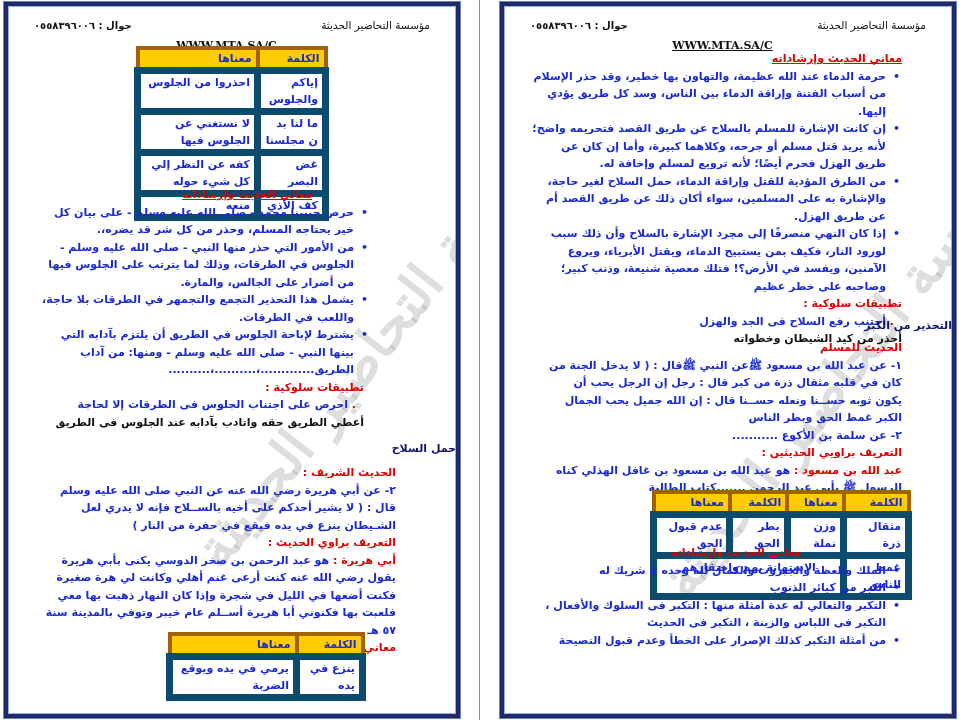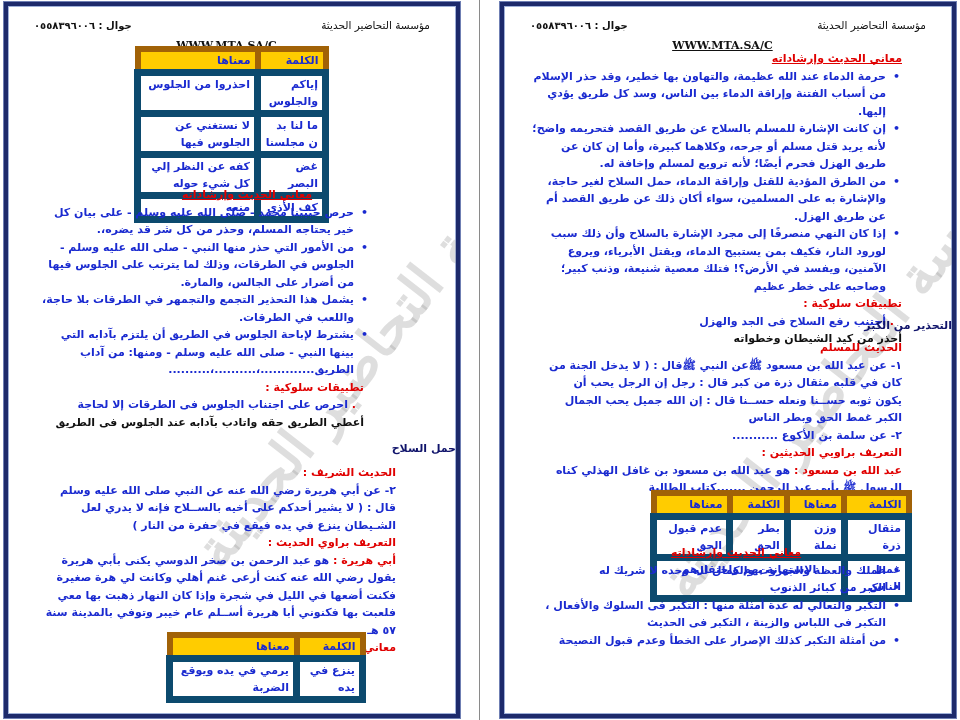--- a/index.html
+++ b/index.html
@@ -27,21 +27,21 @@
     font-size: 54px; font-weight: bold; transform: rotate(-52deg); white-space: nowrap; pointer-events: none;
   }
   .block { position: absolute; font-size: 11px; line-height: 17.5px; font-weight: bold; color: #1a2ad0; }
   .red-h { color: #e00000; font-weight: bold; font-size: 11px; }
   .red-h.u { text-decoration: underline; }
   .dark { color: #111; }
   ul.bul { list-style: none; }
   ul.bul li { position: relative; padding-right: 16px; }
   ul.bul li::before { content: "•"; position: absolute; right: 2px; top: 0; color: #1a2ad0; }
   table.vocab { border-collapse: collapse; font-size: 11px; font-weight: bold; color: #1a2ad0; }
-  table.vocab th { background: #ffcc00; color: #1a2ad0; border: 6px solid #a16207; text-align: right; padding: 0 4px; line-height: 17px; }
+  table.vocab th { background: #ffcc00; color: #1a2ad0; border: 4px solid #a16207; text-align: right; padding: 0 4px; line-height: 17px; }
   table.vocab td { border: 7px solid #0c4a6e; text-align: right; padding: 0 4px; line-height: 17px; vertical-align: top; }
   .title-center { text-align: right; color: #10146b; font-weight: bold; font-size: 11px; }
   .dot { color: #e00000; }
 </style>
 </head>
 <body>
 
 <div class="spread">
   <div class="center-line"></div>
 

